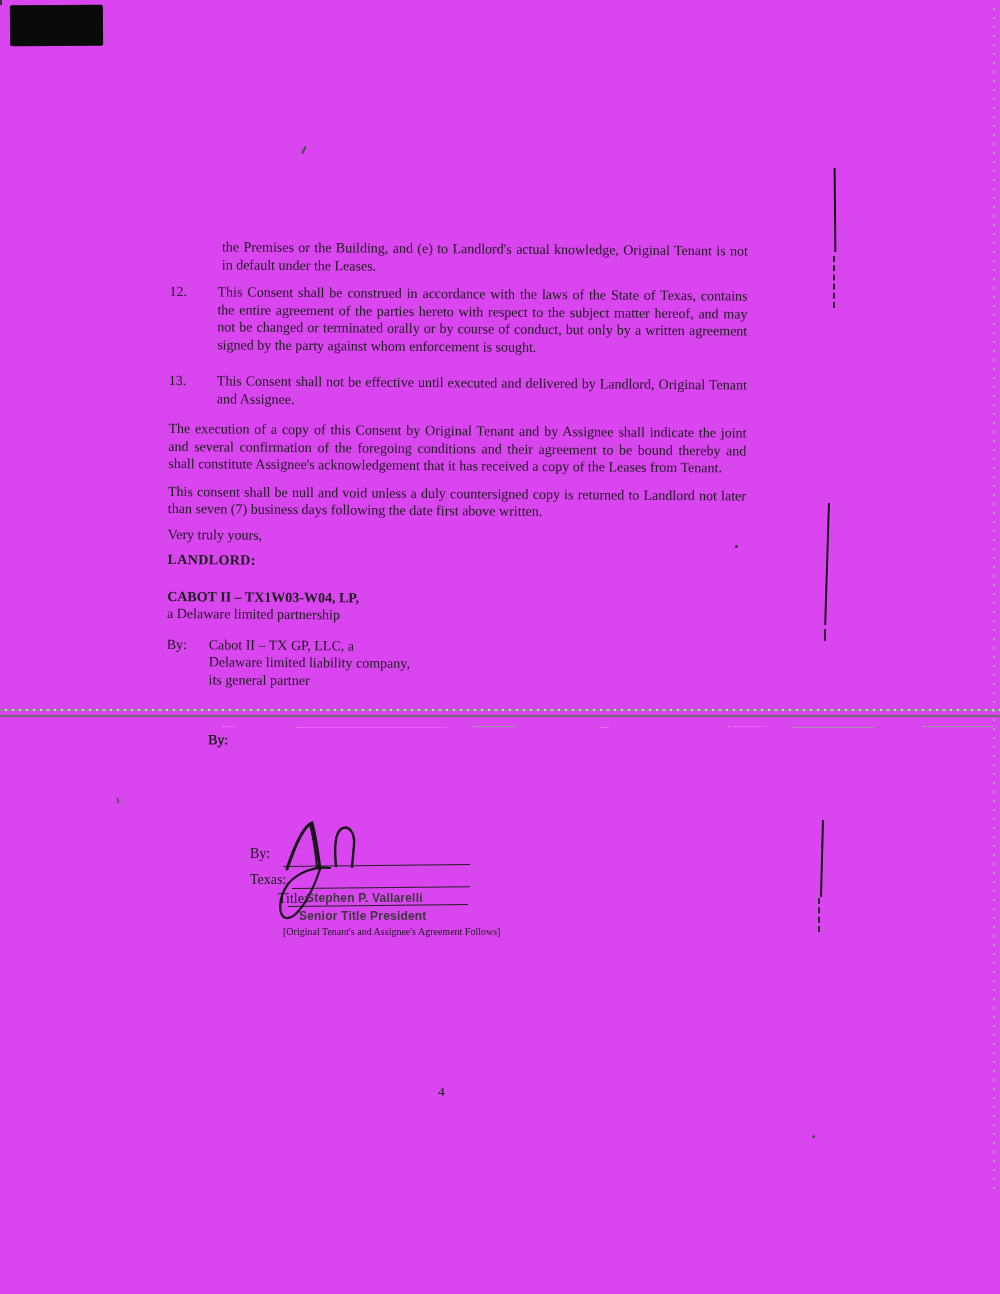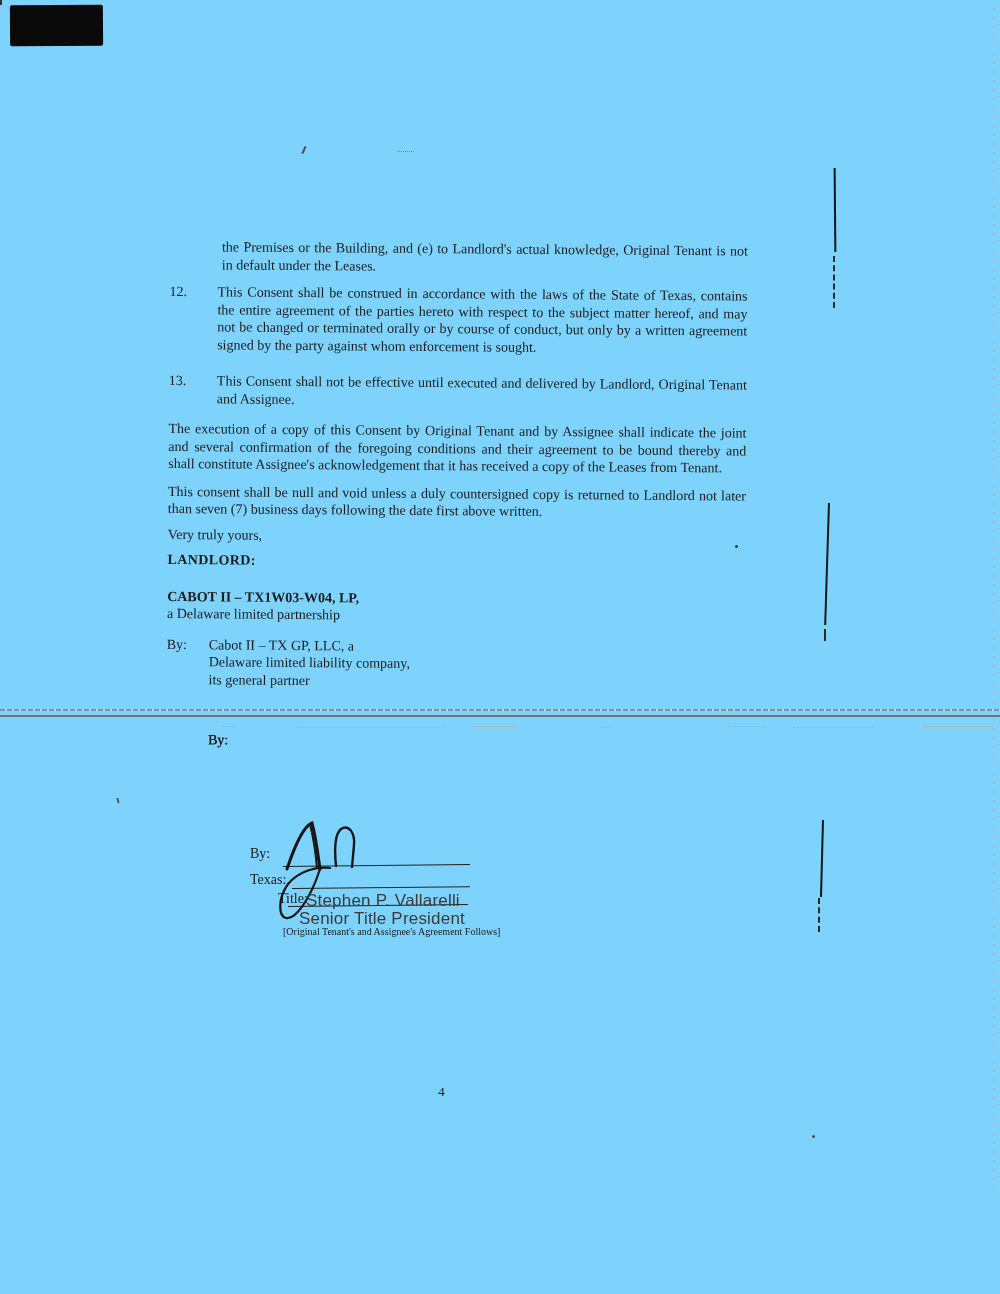--- a/index.html
+++ b/index.html
@@ -1,18 +1,18 @@
 <!DOCTYPE html>
 <html><head>
 <meta charset="utf-8">
 <style>
   html,body{margin:0;padding:0;background:#e8e8e8;}
   .page{
     position:relative;width:1000px;height:1294px;margin:0 auto;
-    background:#7dd3fc;overflow:hidden;
+    background:#d946ef;overflow:hidden;
     font-family:"Liberation Serif", serif;color:#1b1b1b;
   }
   
   .upper{
     position:absolute;left:170px;top:238px;width:578px;
     font-size:14px;line-height:17.5px;
     transform:rotate(0.45deg);transform-origin:0 0;
   }
   .hang{margin:0 0 10px 52px;text-align:justify;}
   .clause{display:flex;margin-bottom:19px;}
@@ -36,21 +36,21 @@
     transform:rotate(0.2deg);
   }
   .by2block .bylabel{width:44px;flex:none;}
   .by2block .bylines p{margin:0;}
 
   
   .siglabel{position:absolute;font-size:14px;}
   .sigline{position:absolute;height:0;border-top:1.6px solid #222;transform:rotate(-0.6deg);transform-origin:0 0;}
   .stamp{
     position:absolute;font-family:"Liberation Sans", sans-serif;
-    font-weight:400;font-size:17px;color:#3a3a3a;letter-spacing:.2px;white-space:nowrap;
+    font-weight:700;font-size:12px;color:#3a3a3a;letter-spacing:.2px;white-space:nowrap;
   }
   .follownote{position:absolute;left:283px;top:926px;font-size:10px;white-space:nowrap;}
   .pagenum{position:absolute;left:438px;top:1084px;font-size:13.5px;}
 
   
   .bar{position:absolute;left:10px;top:5px;width:93px;height:41px;background:#0a0a0a;border-radius:2px;transform:rotate(-0.4deg);}
   .vline{position:absolute;width:0;}
   .vsolid-a{left:834px;top:168px;height:84px;border-left:2.4px solid #161616;transform:rotate(-0.5deg);}
   .vdash-a{left:833px;top:256px;height:52px;border-left:2.2px dashed #2a2a2a;}
   .vdot-b{left:828px;top:494px;width:2px;height:5px;background:#333;}

